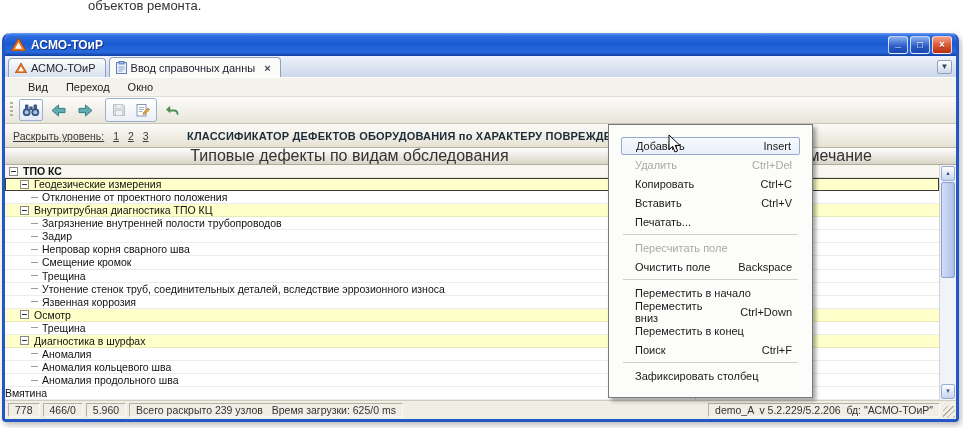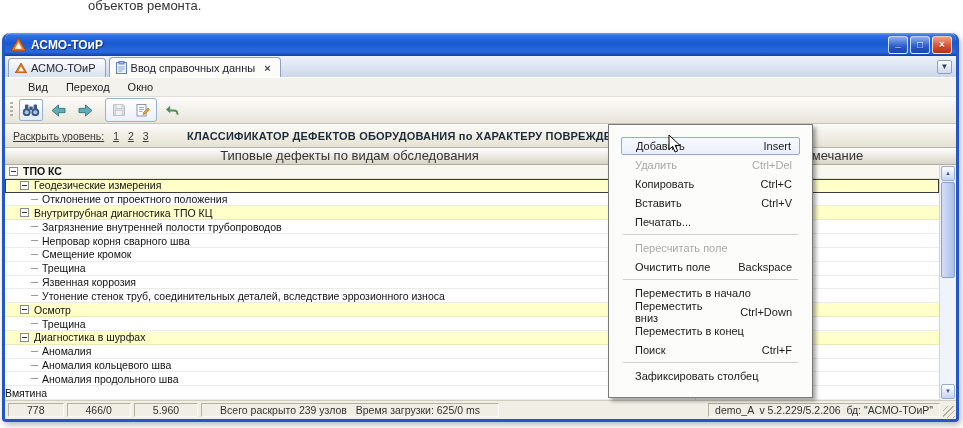--- a/index.html
+++ b/index.html
@@ -65,21 +65,21 @@
   .lvl { margin-left: 6px; text-decoration: underline; cursor: pointer; }
   .band-title { position: absolute; left: 182px; top: 6px; font-weight: bold; font-size: 11px;
     color: #1c2b38; letter-spacing: .2px; }
   .print-btn { position: absolute; left: 722px; top: 3px; width: 82px; height: 17px;
     border: 1px solid #93a5c5; border-radius: 3px; background: linear-gradient(#ffffff,#e4eaf4);
     font-family: "Liberation Sans", sans-serif; font-size: 11px; color: #223;
     display: flex; align-items: center; justify-content: center; gap: 5px; cursor: pointer; }
 
   
   .grid { flex: 1; position: relative; display: flex; flex-direction: column; overflow: hidden; background: #fff; }
-  .gh { height: 17px; flex: none; display: flex; font-size: 13px; color: #333;
+  .gh { height: 17px; flex: none; display: flex; font-size: 16px; color: #333;
     background: linear-gradient(#ffffff,#d8d4c6); border-bottom: 1px solid #b0ab9c; }
   .gh1 { width: 690px; text-align: center; line-height: 16px; border-right: 1px solid #c3bfae; }
   .gh2 { flex: 1; text-align: center; line-height: 16px; }
   .grid-rows { flex: 1; position: relative; display: flex; flex-direction: column; padding-right: 17px; }
   .grid-rows::after { content: ""; position: absolute; left: 690px; top: 0; bottom: 0; width: 1px; background: #dbd8ca; }
   .trow { flex: 1; display: flex; font-size: 10.5px; color: #111; border-bottom: 1px solid #ececec; min-height: 0; }
   .trow .c1 { width: 690px; display: flex; align-items: center; overflow: hidden; white-space: nowrap; }
   .trow .c2 { flex: 1; }
   .trow.root { background: #f8f8f1; font-weight: bold; border-bottom-color: #e2e0d2; }
   .trow.group { background: #ffffc9; border-bottom-color: #ebe9b8; }
@@ -100,21 +100,21 @@
     font-size: 6px; text-align: center; line-height: 13px; }
   .sb-up { top: 1px; }
   .sb-down { bottom: 1px; }
   .sb-thumb { position: absolute; left: 1px; right: 1px; top: 17px; height: 96px;
     border: 1px solid #8aa0cc; border-radius: 2px; background: linear-gradient(90deg,#d4def6,#a9bfe8); }
 
   
   .statusbar { height: 19px; flex: none; display: flex; align-items: center; gap: 3px; padding: 0 16px 0 3px;
     background: #f0eee5; border-top: 1px solid #cfccbe; font-size: 10.5px; color: #333; position: relative; }
   .st-cells { display: flex; gap: 3px; }
-  .st-cell { border: 1px solid; border-color: #b5b1a2 #fbfaf6 #fbfaf6 #b5b1a2; padding: 1px 18px;
+  .st-cell { border: 1px solid; border-color: #b5b1a2 #fbfaf6 #fbfaf6 #b5b1a2; padding: 1px 6px;
     height: 14px; line-height: 11px; white-space: pre; }
   .st-right { margin-left: auto; border: 1px solid; border-color: #b5b1a2 #fbfaf6 #fbfaf6 #b5b1a2;
     padding: 1px 6px; height: 14px; line-height: 11px; white-space: pre; }
   .grip-corner { position: absolute; right: 1px; bottom: 1px; width: 12px; height: 12px;
     background: repeating-linear-gradient(135deg, transparent 0 3px, #b2ae9e 3px 4px); }
 
   
   .context-menu { position: absolute; left: 608px; top: 124px; width: 205px; z-index: 10;
     background: #fcfcfa; border: 1px solid #7a7a7a; box-shadow: 3px 3px 4px rgba(0,0,0,.35);
     padding: 12px; font-size: 11px; }
@@ -286,20 +286,27 @@
           <div class="trow leaf">
             <div class="c1">
               <span class="dash"></span>
               <span class="lab">Загрязнение внутренней полости трубопроводов</span>
             </div>
             <div class="c2"></div>
           </div>
           <div class="trow leaf">
             <div class="c1">
               <span class="dash"></span>
+              <span class="lab">Задир</span>
+            </div>
+            <div class="c2"></div>
+          </div>
+          <div class="trow leaf">
+            <div class="c1">
+              <span class="dash"></span>
               <span class="lab">Непровар корня сварного шва</span>
             </div>
             <div class="c2"></div>
           </div>
           <div class="trow leaf">
             <div class="c1">
               <span class="dash"></span>
               <span class="lab">Смещение кромок</span>
             </div>
             <div class="c2"></div>
@@ -307,28 +314,28 @@
           <div class="trow leaf">
             <div class="c1">
               <span class="dash"></span>
               <span class="lab">Трещина</span>
             </div>
             <div class="c2"></div>
           </div>
           <div class="trow leaf">
             <div class="c1">
               <span class="dash"></span>
+              <span class="lab">Утонение стенок труб, соединительных деталей, вследствие эррозионного износа</span>
+            </div>
+            <div class="c2"></div>
+          </div>
+          <div class="trow leaf">
+            <div class="c1">
+              <span class="dash"></span>
               <span class="lab">Язвенная коррозия</span>
-            </div>
-            <div class="c2"></div>
-          </div>
-          <div class="trow leaf">
-            <div class="c1">
-              <span class="dash"></span>
-              <span class="lab">Утонение стенок труб, соединительных деталей, вследствие эррозионного износа</span>
             </div>
             <div class="c2"></div>
           </div>
           <div class="trow group">
             <div class="c1">
               <span class="minus lvl1">
                 <i></i>
               </span>
               <span class="lab">Осмотр</span>
             </div>

